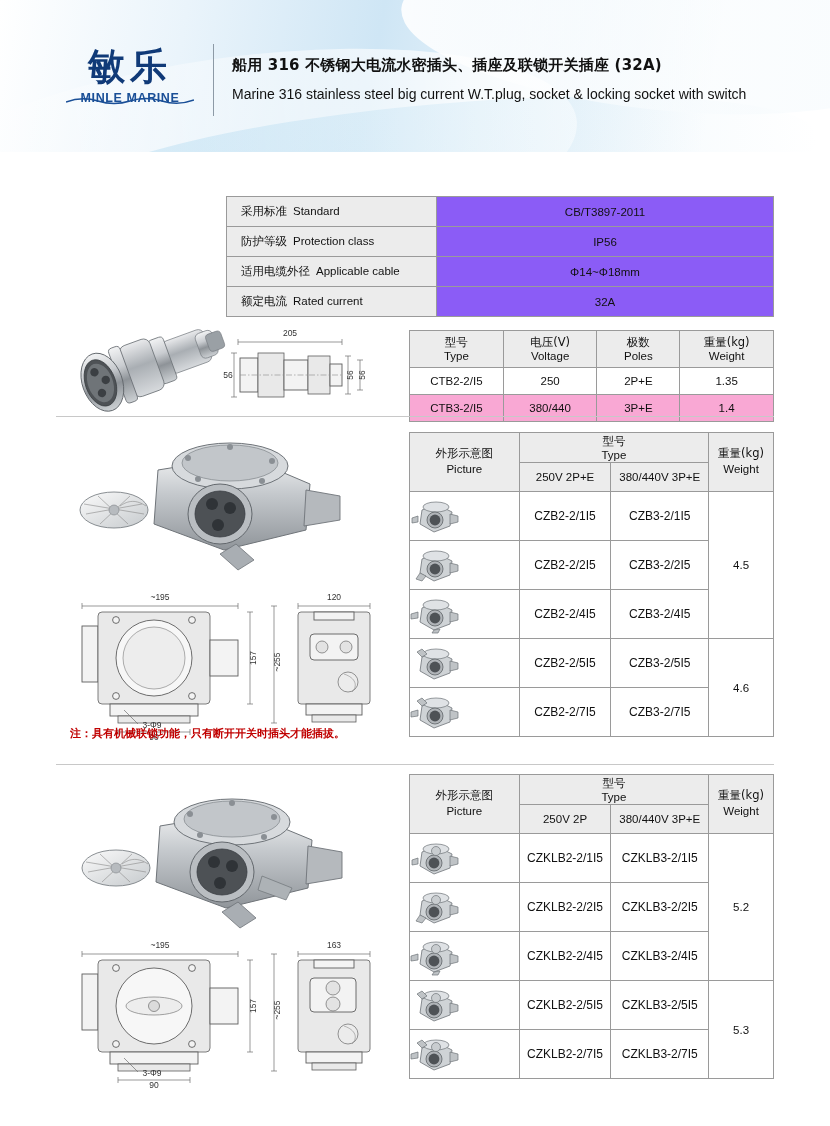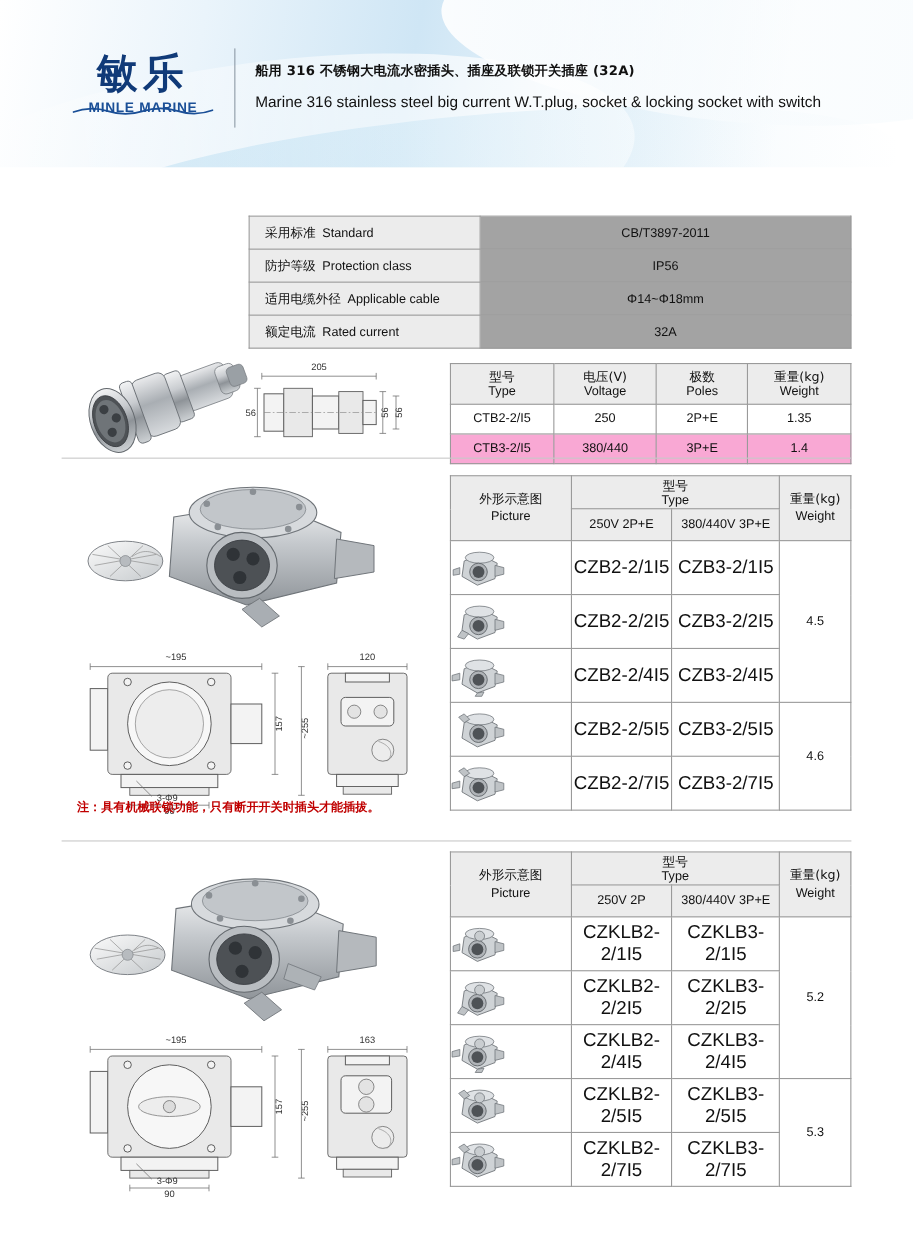--- a/index.html
+++ b/index.html
@@ -82,21 +82,21 @@
     background: #8d9aa6;
     z-index: 4;
   }
   .title-block {
     position: absolute;
     left: 232px; top: 56px;
     z-index: 4;
   }
   .title-cn {
     font-family: "DejaVu Sans", sans-serif;
-    font-size: 12px;
+    font-size: 15px;
     font-weight: bold;
     color: #111;
     letter-spacing: 0.2px;
     white-space: nowrap;
   }
   .title-en {
     margin-top: 11px;
     font-size: 14px;
     color: #111;
     white-space: nowrap;
@@ -131,21 +131,21 @@
     background: #ececec;
     text-align: left;
     padding-left: 14px;
     font-size: 11.5px;
   }
   .spec-table td.label .cnlab {
     font-family: "DejaVu Sans", sans-serif;
     margin-right: 6px;
   }
   .spec-table td.value {
-    background: #a3a3a3;
+    background: #8b5cf6;
   }
 
   .type-table {
     position: absolute;
     left: 409px; top: 330px;
     width: 365px;
   }
   .type-table th {
     background: #ececec;
     height: 34px;
@@ -202,21 +202,21 @@
   .prod-table th.sub-h { height: 26px; }
   .prod-table th.wt-h { line-height: 1.35; }
   .prod-table td {
     height: 44px;
     background: #ffffff;
   }
   .prod-table td.pic-c {
     padding: 2px 0;
   }
   .prod-table td.name-c {
-    font-size: 17px;
+    font-size: 12px;
   }
 
   .note {
     position: absolute;
     font-size: 11px;
     color: #c00000;
     line-height: 1.5;
   }
   .note .l1 { font-family: "DejaVu Sans", sans-serif; font-weight: bold; }
 

